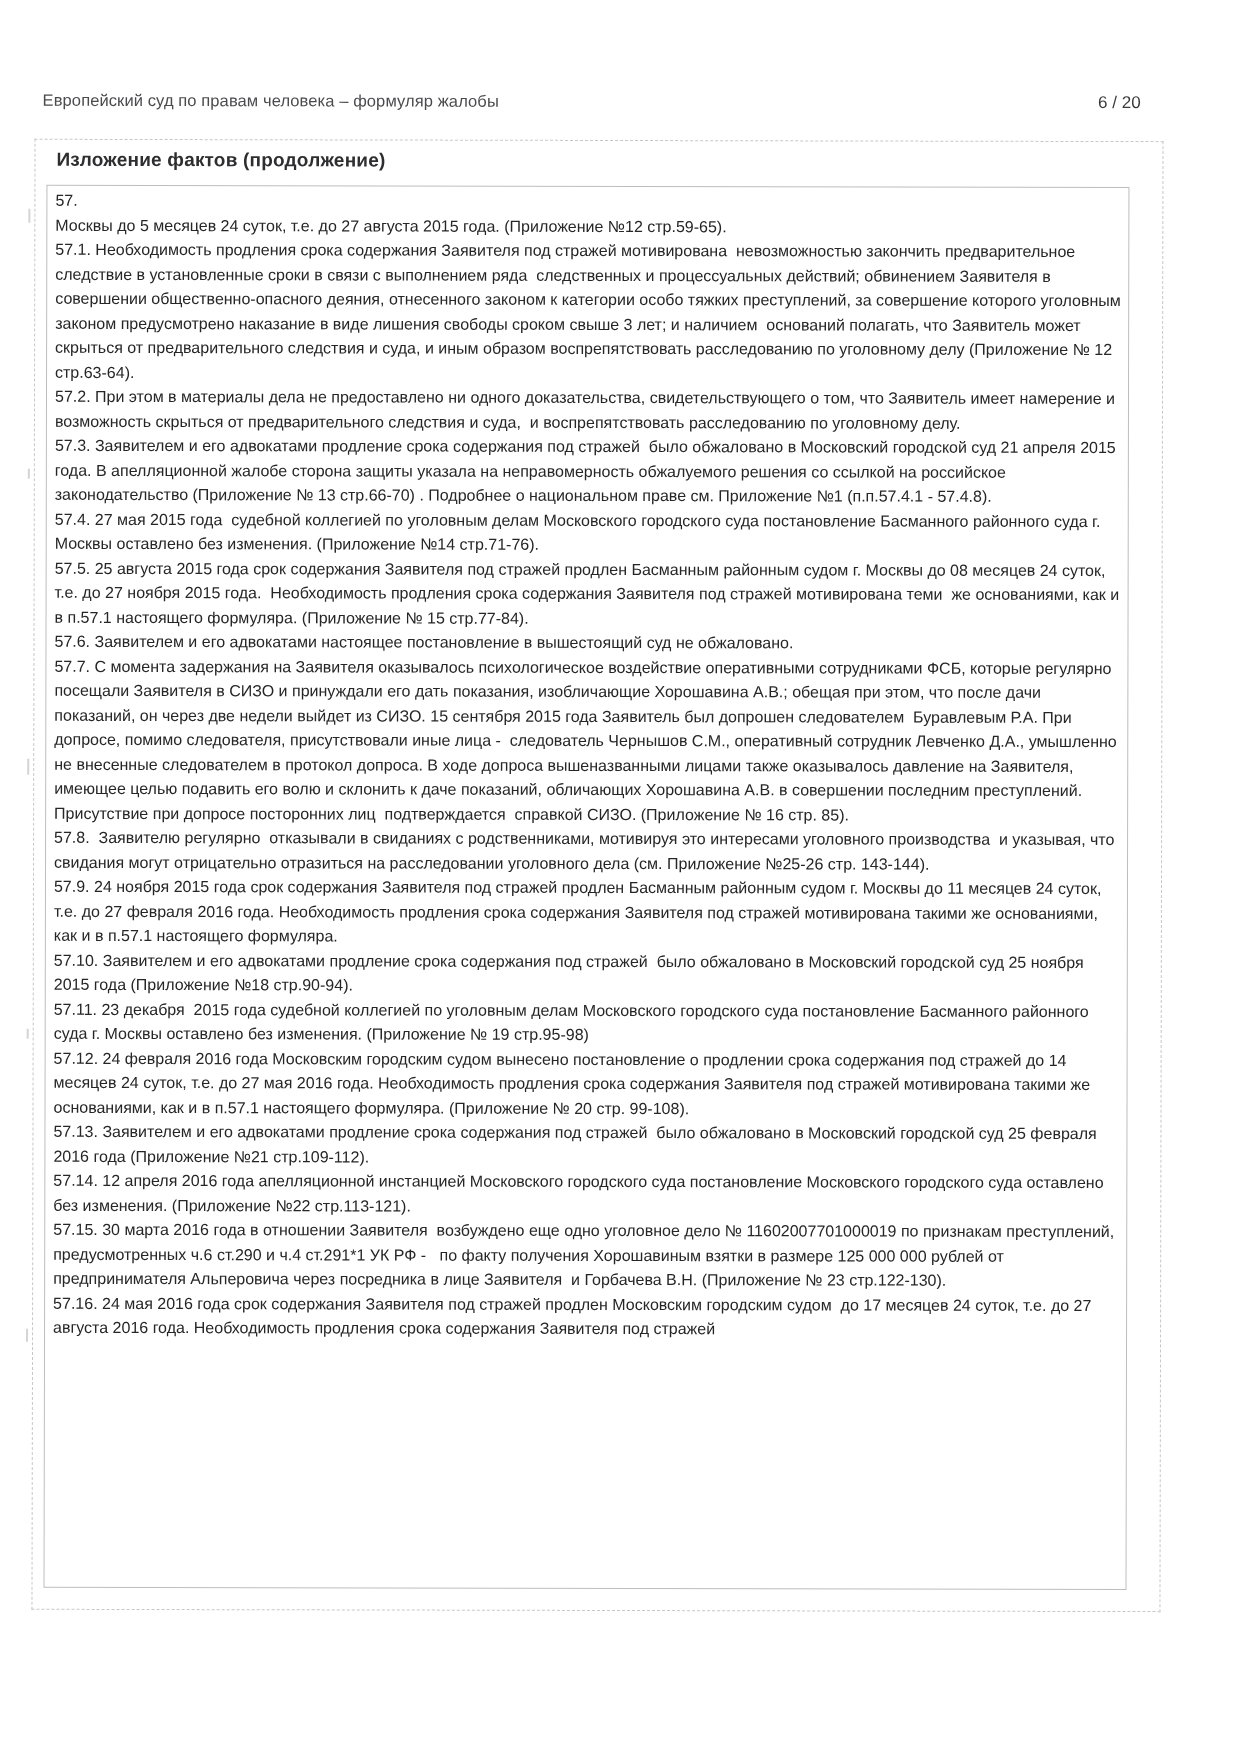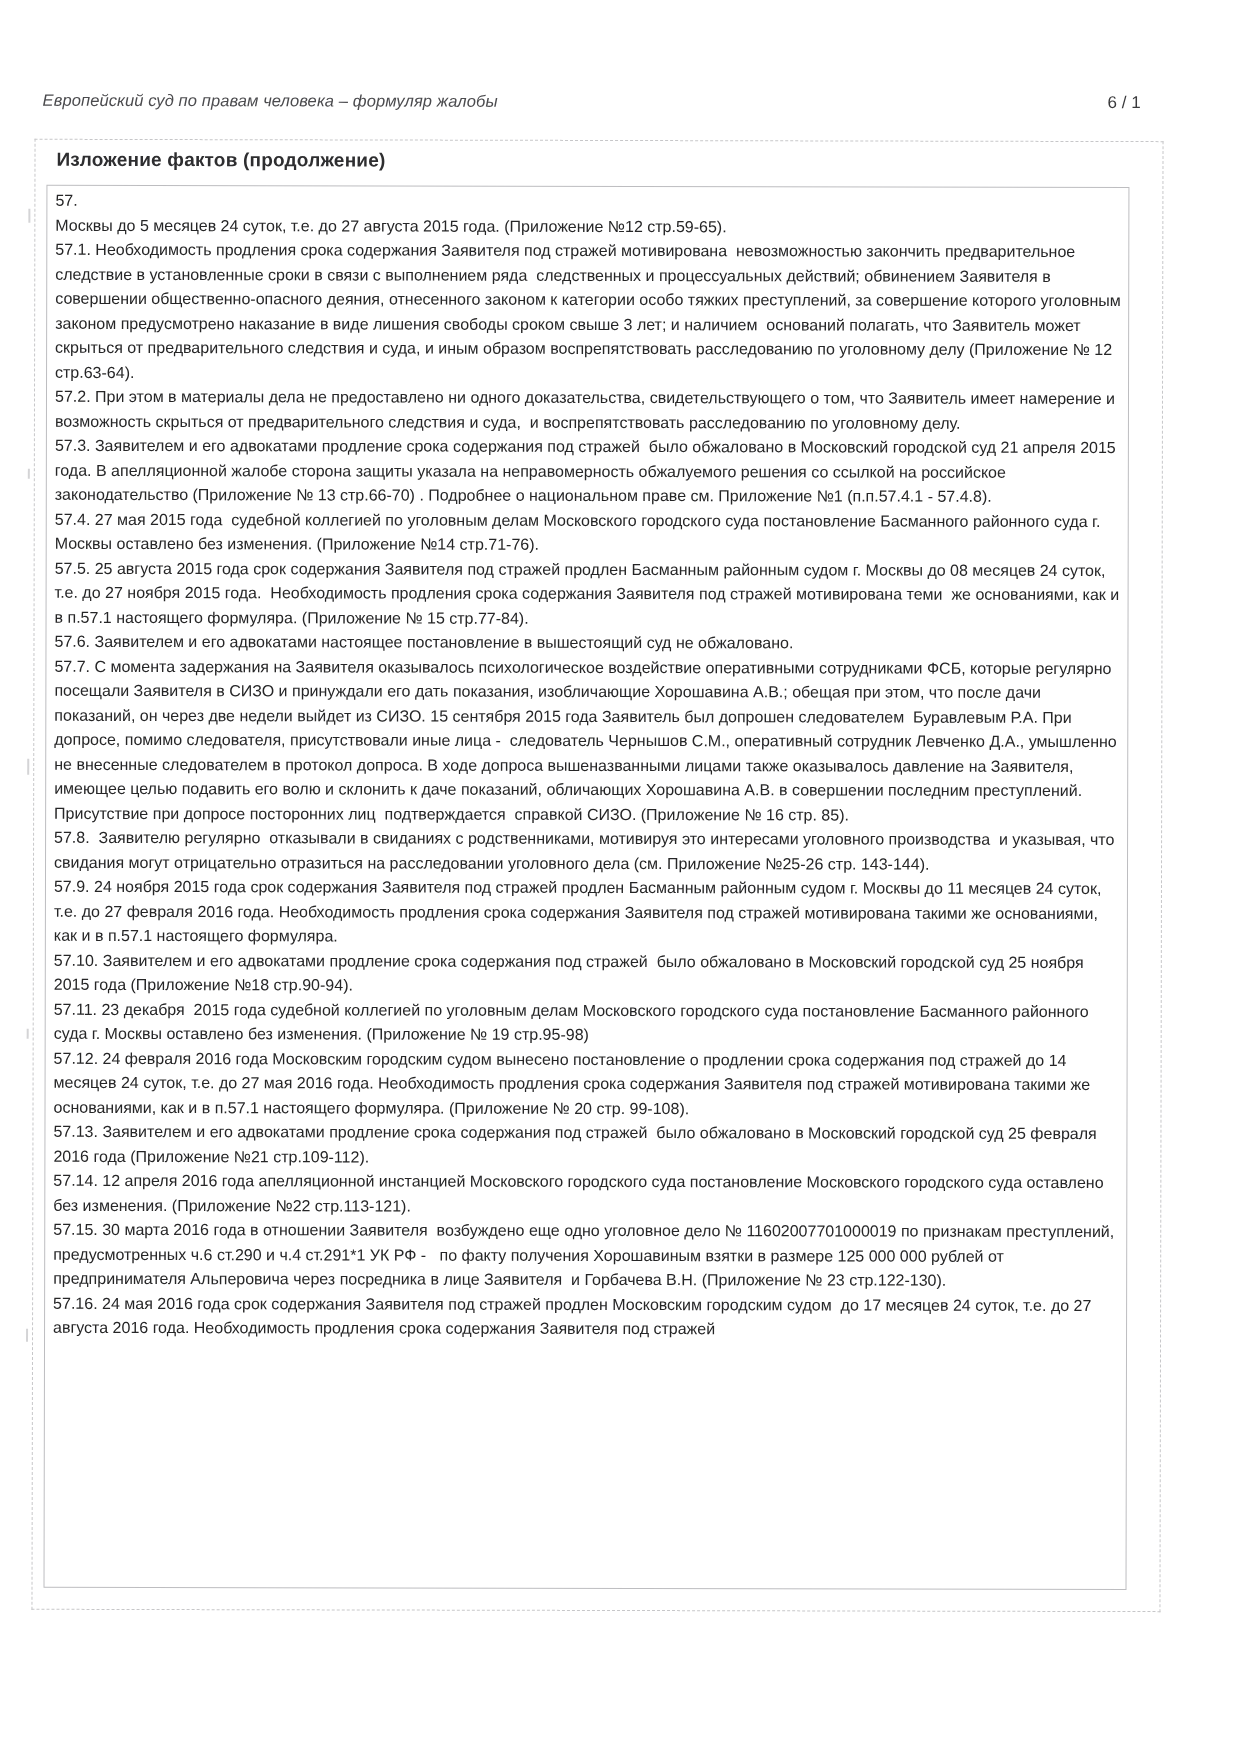--- a/index.html
+++ b/index.html
@@ -26,21 +26,20 @@
     left: 41px;
     width: 1098px;
     display: flex;
     justify-content: space-between;
     align-items: baseline;
     font-size: 16.5px;
     color: #4b4b4e;
   }
   .page-header .doc-title {
     letter-spacing: 0.1px;
-    font-style: italic;
   }
   .page-header .page-num {
     color: #3a3a3c;
     font-size: 17px;
   }
   .outer-box {
     position: absolute;
     top: 140px;
     left: 33px;
     width: 1129px;
@@ -82,21 +81,21 @@
     left: 27px;
   }
 </style>
 </head>
 <body>
 
 <div class="page">
 
   <div class="page-header">
     <span class="doc-title">Европейский суд по правам человека – формуляр жалобы</span>
-    <span class="page-num">6 / 1</span>
+    <span class="page-num">6 / 20</span>
   </div>
 
   <div class="outer-box">
     <div class="section-title">Изложение фактов (продолжение)</div>
     <div class="content-box">
         <div class="para">57.</div>
         <div class="para">Москвы до 5 месяцев 24 суток, т.е. до 27 августа 2015 года. (Приложение №12 стр.59-65).</div>
         <div class="para">57.1. Необходимость продления срока содержания Заявителя под стражей мотивирована  невозможностью закончить предварительное следствие в установленные сроки в связи с выполнением ряда  следственных и процессуальных действий; обвинением Заявителя в совершении общественно-опасного деяния, отнесенного законом к категории особо тяжких преступлений, за совершение которого уголовным законом предусмотрено наказание в виде лишения свободы сроком свыше 3 лет; и наличием  оснований полагать, что Заявитель может скрыться от предварительного следствия и суда, и иным образом воспрепятствовать расследованию по уголовному делу (Приложение № 12 стр.63-64).</div>
         <div class="para">57.2. При этом в материалы дела не предоставлено ни одного доказательства, свидетельствующего о том, что Заявитель имеет намерение и возможность скрыться от предварительного следствия и суда,  и воспрепятствовать расследованию по уголовному делу.</div>
         <div class="para">57.3. Заявителем и его адвокатами продление срока содержания под стражей  было обжаловано в Московский городской суд 21 апреля 2015 года. В апелляционной жалобе сторона защиты указала на неправомерность обжалуемого решения со ссылкой на российское законодательство (Приложение № 13 стр.66-70) . Подробнее о национальном праве см. Приложение №1 (п.п.57.4.1 - 57.4.8).</div>

